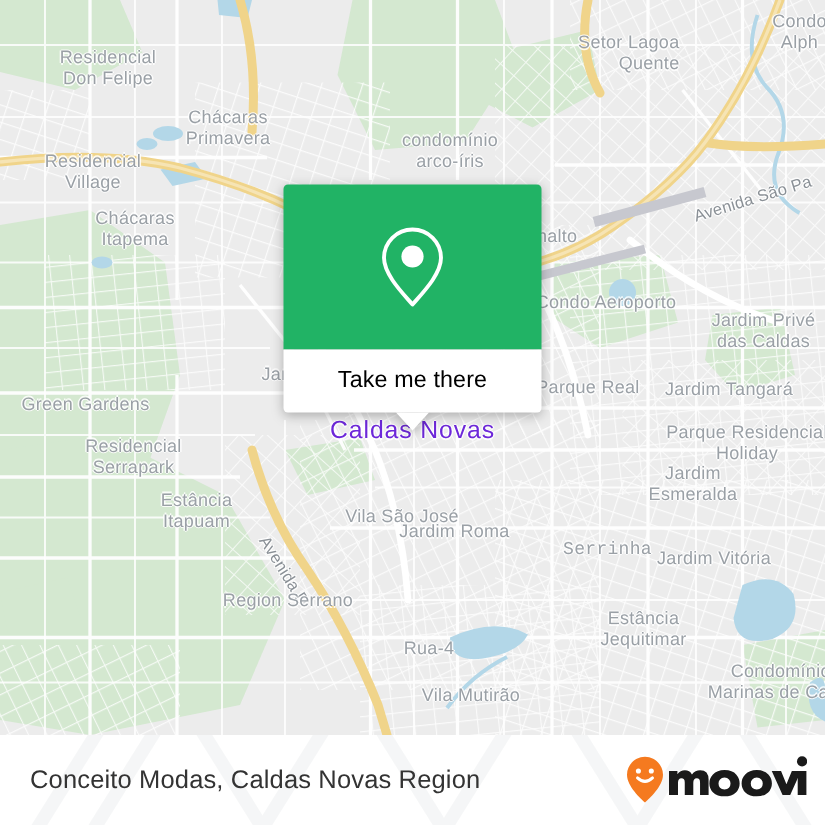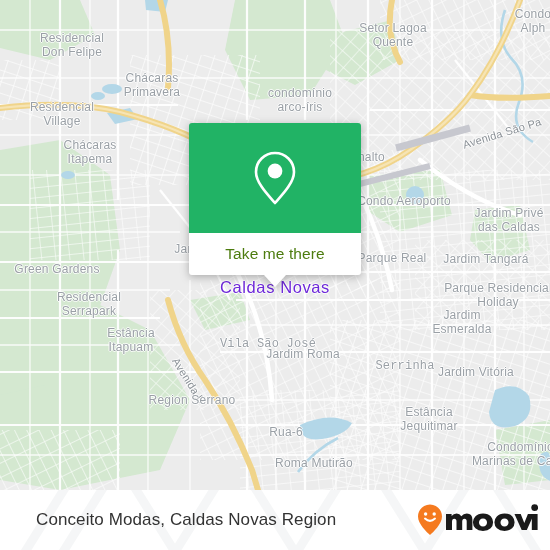--- a/index.html
+++ b/index.html
@@ -70,21 +70,21 @@
   .popup-bottom {
     background: #ffffff;
     height: 42px;
     border-radius: 0 0 3px 3px;
     display: flex;
     align-items: center;
     justify-content: center;
   }
   .popup-bottom span {
     font-size: 15.5px;
-    color: #4d7c0f;
+    color: #000000;
     letter-spacing: .1px;
   }
   .popup-tail {
     position: absolute;
     left: 50%; top: 152px;
     margin-left: -11px;
     width: 0; height: 0;
     border-left: 11px solid transparent;
     border-right: 11px solid transparent;
     border-top: 12px solid #ffffff;
@@ -124,21 +124,20 @@
     opacity: .55;
     pointer-events: none;
   }
   .footer-title {
     position: relative;
     font-size: 17px;
     color: #333333;
     padding-left: 20px;
     letter-spacing: .1px;
     z-index: 2;
-    margin-left: 16px;
   }
   .brand {
     position: absolute;
     right: 12px; top: 50%;
     transform: translateY(-50%);
     display: flex;
     align-items: center;
     z-index: 2;
   }
   .brand svg { display: block; }
@@ -288,46 +287,46 @@
       <div class="mlabel s12" style="left:0;top:31px;width:144px;">Residencial
 Don Felipe</div>
       <div class="mlabel s12" style="left:92px;top:71px;width:120px;">Chácaras
 Primavera</div>
       <div class="mlabel s12" style="left:2px;top:100px;width:120px;">Residencial
 Village</div>
       <div class="mlabel s12" style="left:30px;top:138px;width:120px;">Chácaras
 Itapema</div>
       <div class="mlabel s12" style="left:240px;top:86px;width:120px;">condomínio
 arco-íris</div>
-      <div class="mlabel s12" style="left:333px;top:21px;width:120px;">Setor Lagoa
+      <div class="mlabel s12" style="left:333px;top:21px;width:120px;text-align:right;">Setor Lagoa
 Quente</div>
       <div class="mlabel s12" style="left:488px;top:7px;width:90px;">Condo
 Alph</div>
       <div class="mlabel s12" style="left:328px;top:150px;width:80px;">analto</div>
       <div class="mlabel road" style="left:440px;top:146px;width:130px;transform:rotate(-17deg);transform-origin:0 50%;">Avenida São Pa</div>
       <div class="mlabel s12" style="left:344px;top:194px;width:120px;">Condo Aeroporto</div>
       <div class="mlabel s12" style="left:449px;top:206px;width:120px;">Jardim Privé
 das Caldas</div>
       <div class="mlabel s12" style="left:332px;top:251px;width:120px;">Parque Real</div>
       <div class="mlabel s12" style="left:416px;top:252px;width:140px;">Jardim Tangará</div>
       <div class="mlabel s12" style="left:413px;top:281px;width:170px;">Parque Residencial
 Holiday</div>
       <div class="mlabel s12" style="left:412px;top:308px;width:100px;">Jardim
 Esmeralda</div>
       <div class="mlabel s12" style="left:-13px;top:262px;width:140px;">Green Gardens</div>
       <div class="mlabel s12" style="left:29px;top:290px;width:120px;">Residencial
 Serrapark</div>
       <div class="mlabel s12" style="left:81px;top:326px;width:100px;">Estância
 Itapuam</div>
       <div class="mlabel s12" style="left:243px;top:313px;width:120px;margin-top:34px;">Jardim Roma</div>
-      <div class="mlabel s12" style="left:208px;top:337px;width:120px;font-family:Liberation Mono, monospace;">Vila São José</div>
+      <div class="mlabel s12" style="left:208px;top:337px;width:120px;">Vila São José</div>
       <div class="mlabel road" style="left:170px;top:345px;width:70px;transform:rotate(58deg);transform-origin:0 50%;">Avenida D</div>
       <div class="mlabel s12" style="left:132px;top:393px;width:120px;">Region Serrano</div>
-      <div class="mlabel s12" style="left:256px;top:425px;width:60px;">Rua-6</div>
-      <div class="mlabel s12" style="left:264px;top:456px;width:100px;">Roma Mutirão</div>
+      <div class="mlabel s12" style="left:256px;top:425px;width:60px;">Rua-4</div>
+      <div class="mlabel s12" style="left:264px;top:456px;width:100px;">Vila Mutirão</div>
       <div class="mlabel s12" style="left:365px;top:359px;width:80px;font-family:Liberation Mono, monospace;">Serrinha</div>
       <div class="mlabel s12" style="left:416px;top:365px;width:120px;">Jardim Vitória</div>
       <div class="mlabel s12" style="left:379px;top:405px;width:100px;">Estância
 Jequitimar</div>
       <div class="mlabel s12" style="left:443px;top:440px;width:155px;">Condomínio
 Marinas de Calda</div>
       <div class="mlabel s12" style="left:168px;top:242px;width:30px;">Jar</div>
       <div class="mlabel s12" style="left:271px;top:253px;width:70px;">Moradas</div>
       <div class="mlabel city" style="left:205px;top:278px;width:140px;">Caldas Novas</div>
     </div>

